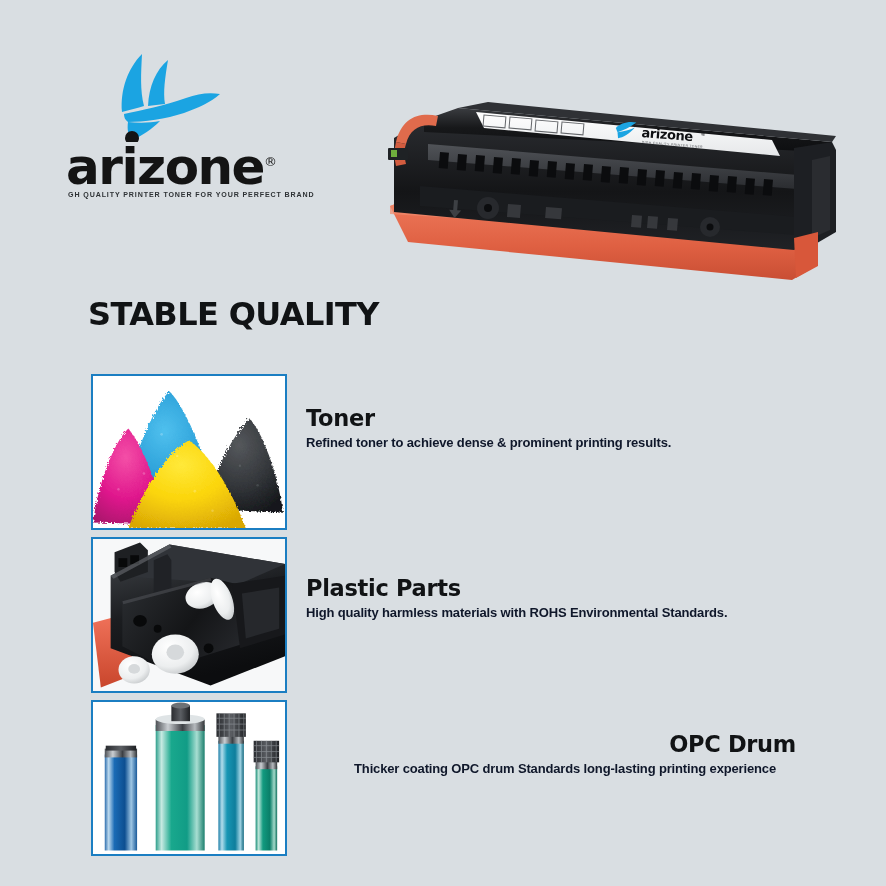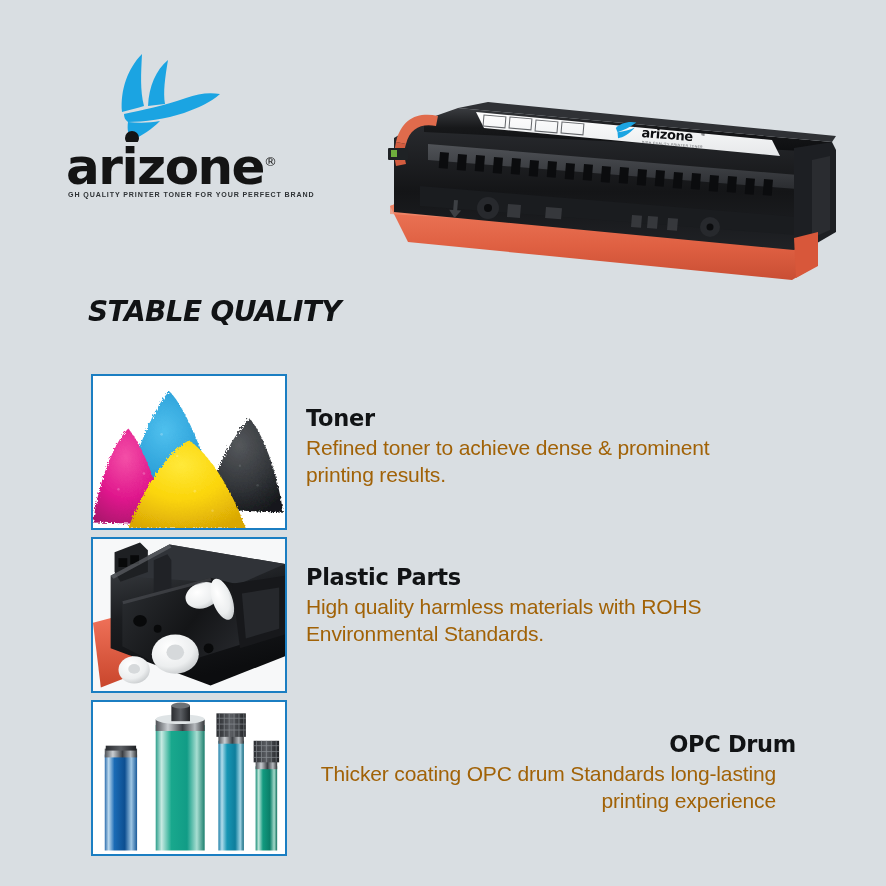--- a/index.html
+++ b/index.html
@@ -90,25 +90,24 @@
     height: 200px;
   }
   .cartridge-photo svg { display: block; width: 100%; height: 100%; }
 
   
   .section-title {
     position: absolute;
     left: 88px;
     top: 295px;
     font-family: "DejaVu Sans", sans-serif;
-    font-size: 28px;
+    font-size: 32px;
     font-weight: bold;
     color: #111315;
     letter-spacing: -0.6px;
-    font-style: italic;
   }
 
   
   .features {
     position: absolute;
     left: 0;
     top: 0;
     width: 806px;
     height: 886px;
   }
@@ -134,38 +133,38 @@
   }
   .thumb svg { display: block; width: 100%; height: 100%; }
 
   .feature-text {
     position: absolute;
     left: 215px;
     top: 0;
     width: 490px;
   }
   .feature-row.r1 .feature-text { top: 32px; }
-  .feature-row.r2 .feature-text { top: 28px; }
+  .feature-row.r2 .feature-text { top: 39px; }
   .feature-row.r3 .feature-text { top: 32px; text-align: right; }
 
   .feature-title {
     font-family: "DejaVu Sans", sans-serif;
     font-size: 22.5px;
     font-weight: bold;
     color: #111315;
     letter-spacing: -0.3px;
     line-height: 1.15;
     margin-bottom: 3px;
   }
 
   .feature-desc {
     font-family: "Liberation Sans", sans-serif;
-    font-size: 21px;
-    font-weight: normal;
-    color: #a16207;
+    font-size: 13px;
+    font-weight: bold;
+    color: #0f172a;
     line-height: 1.28;
     letter-spacing: -0.15px;
     max-width: 470px;
   }
 </style>
 </head>
 <body>
 
 <div class="page">
 

